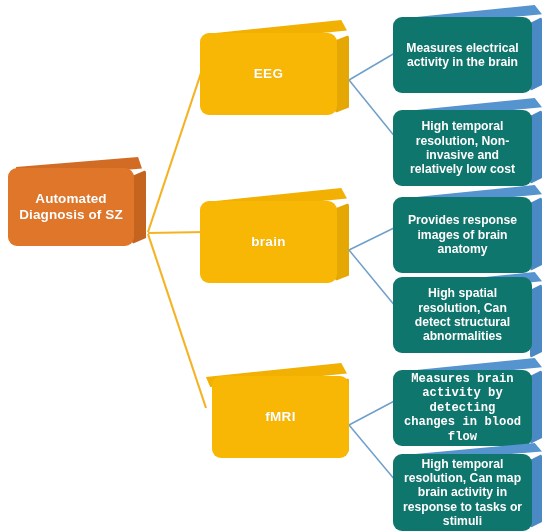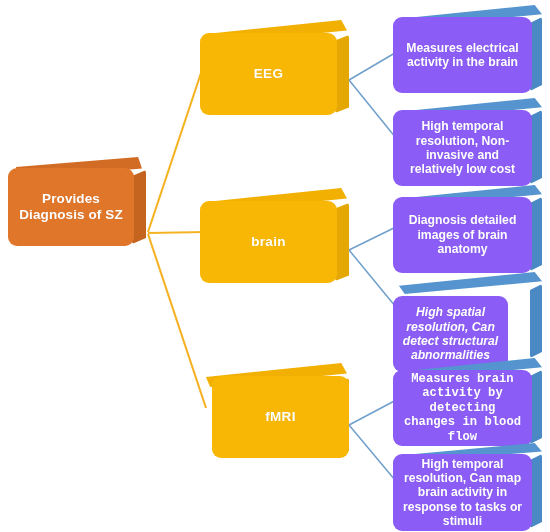--- a/index.html
+++ b/index.html
@@ -95,21 +95,21 @@
     background: #F8B704;
     font-size: 13.5px;
     font-weight: 700;
     letter-spacing: 0.3px;
   }
   .modality .face-side { background: #E5A704; }
   .modality .face-top  { background: #F2B003; }
 
   
   .detail .face-front {
-    background: #8b5cf6;
+    background: #0f766e;
     font-size: 12.2px;
     font-weight: 600;
   }
   .detail .face-side { background: #4A89C4; }
   .detail .face-top  { background: #5594CE; }
 </style>
 </head>
 <body>
 
 <div id="canvas">
@@ -131,21 +131,21 @@
   </svg>
 
   <div class="node root" style="left:6px; top:157px; width:146px; height:98px;">
     <div class="block">
       <div class="face-top" style="left:6px; top:0px; width:130px; height:22px;
                   background:#D26C24;
                   clip-path: polygon(3% 46%, 97% 0%, 100% 52%, 6% 100%);"></div>
       <div class="face-side" style="left:126px; top:13px; width:14px; height:74px;
                   clip-path: polygon(0% 8%, 100% 0%, 100% 92%, 0% 100%);"></div>
       <div class="face-front" style="left:2px; top:11px; width:126px; height:78px;">
-        <span class="label">Provides Diagnosis of SZ</span>
+        <span class="label">Automated Diagnosis of SZ</span>
       </div>
     </div>
   </div>
 
   <div class="node modality" style="left:199px; top:20px; width:152px; height:100px;">
     <div class="block">
       <div class="face-top" style="left:4px; top:0px; width:144px; height:24px;
                   clip-path: polygon(2% 58%, 96% 0%, 100% 44%, 5% 100%);"></div>
       <div class="face-side" style="left:136px; top:15px; width:14px; height:78px;
                   clip-path: polygon(0% 7%, 100% 0%, 100% 93%, 0% 100%);"></div>
@@ -203,32 +203,32 @@
     </div>
   </div>
 
   <div class="node detail" style="left:392px; top:185px; width:152px; height:94px;">
     <div class="block">
       <div class="face-top" style="left:4px; top:0px; width:146px; height:22px;
                   clip-path: polygon(2% 62%, 95% 0%, 100% 42%, 6% 100%);"></div>
       <div class="face-side" style="left:138px; top:12px; width:12px; height:74px;
                   clip-path: polygon(0% 8%, 100% 0%, 100% 92%, 0% 100%);"></div>
       <div class="face-front" style="left:1px; top:12px; width:139px; height:76px;">
-        <span class="label">Diagnosis detailed images of brain anatomy</span>
+        <span class="label">Provides response images of brain anatomy</span>
       </div>
     </div>
   </div>
 
   <div class="node detail" style="left:392px; top:272px; width:152px; height:94px;">
     <div class="block">
       <div class="face-top" style="left:4px; top:0px; width:146px; height:22px;
                   clip-path: polygon(2% 62%, 95% 0%, 100% 42%, 6% 100%);"></div>
       <div class="face-side" style="left:138px; top:12px; width:12px; height:74px;
                   clip-path: polygon(0% 8%, 100% 0%, 100% 92%, 0% 100%);"></div>
-      <div class="face-front" style="left:1px; top:24px; width:115px; height:76px;font-style:italic;">
+      <div class="face-front" style="left:1px; top:5px; width:139px; height:76px;">
         <span class="label">High spatial resolution, Can detect structural abnormalities</span>
       </div>
     </div>
   </div>
 
   <div class="node detail" style="left:392px; top:358px; width:152px; height:94px;">
     <div class="block">
       <div class="face-top" style="left:4px; top:0px; width:146px; height:22px;
                   clip-path: polygon(2% 62%, 95% 0%, 100% 42%, 6% 100%);"></div>
       <div class="face-side" style="left:138px; top:12px; width:12px; height:74px;

